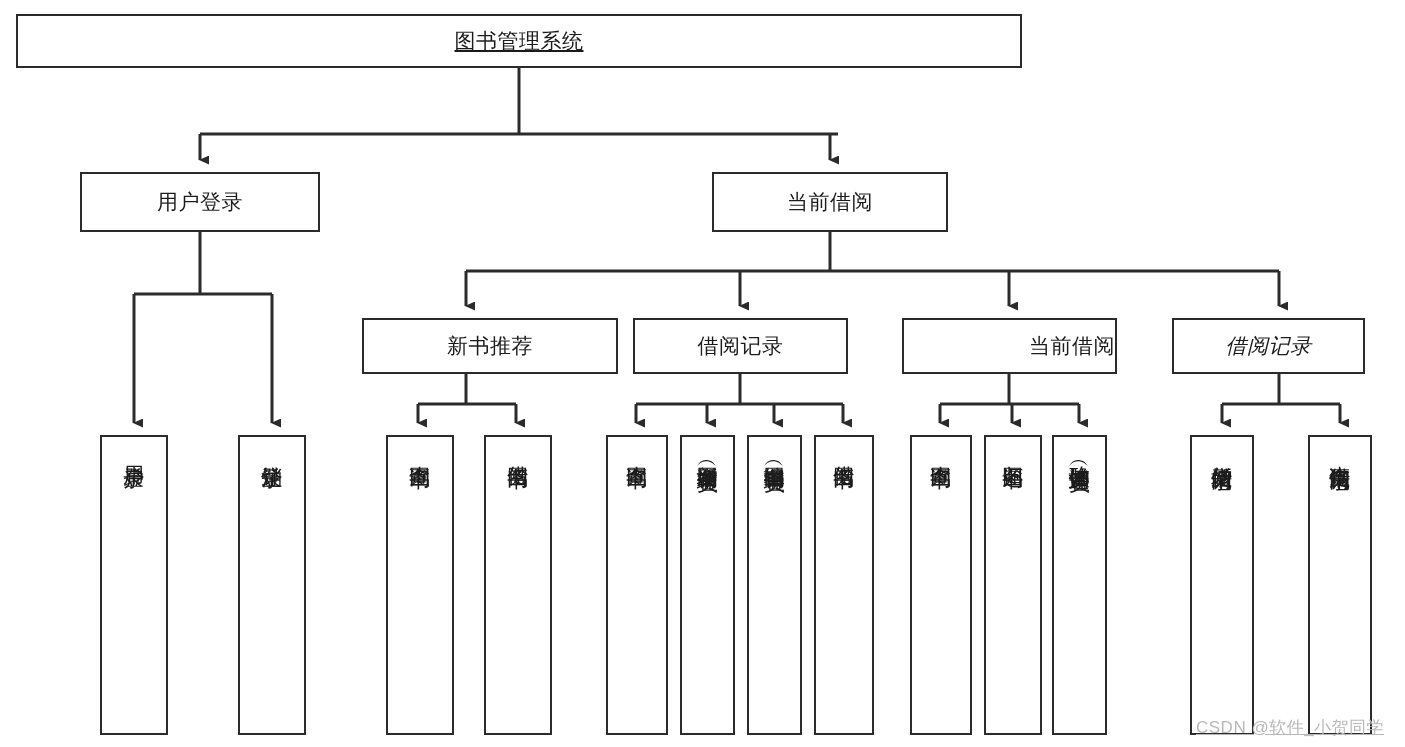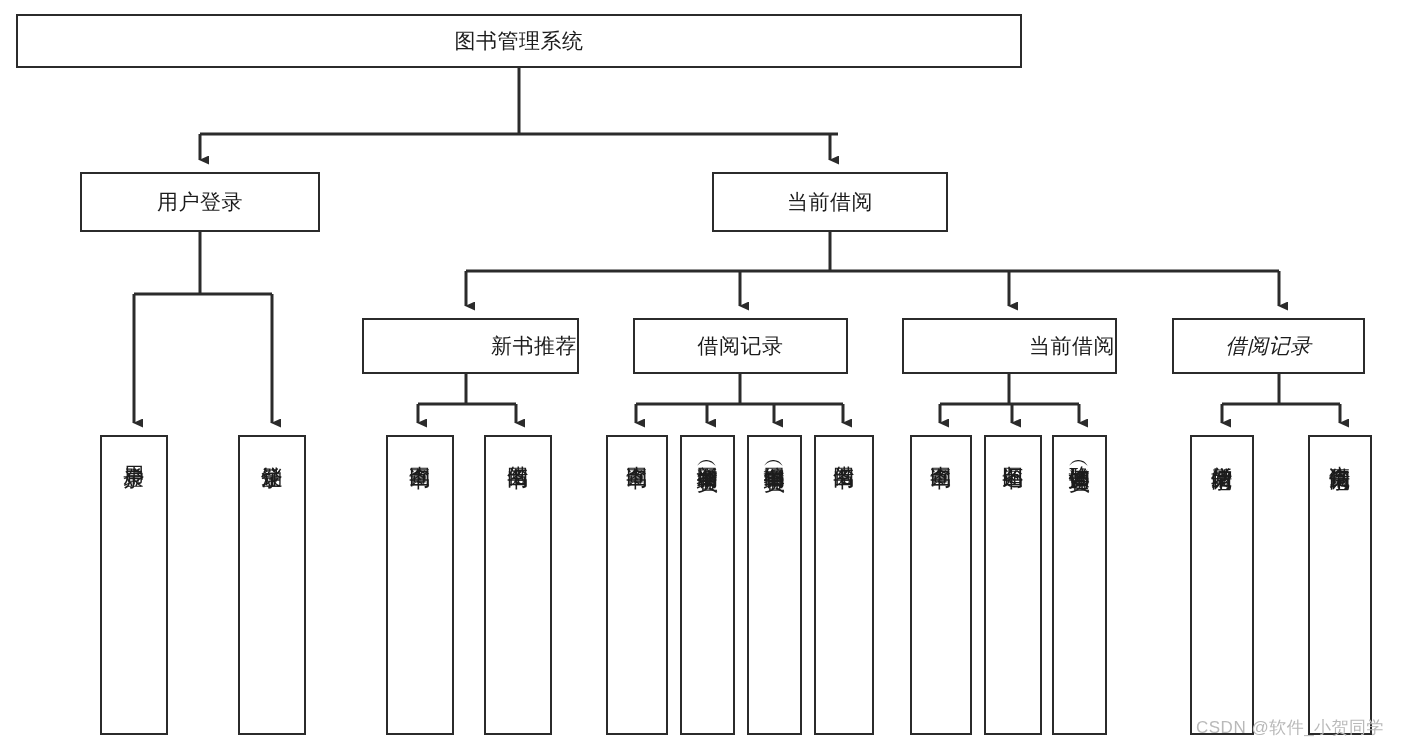--- a/index.html
+++ b/index.html
@@ -115,32 +115,32 @@
       <path d="M1012,404 L1012,423" marker-end="url(#arrow)"></path>
       <path d="M1079,404 L1079,423" marker-end="url(#arrow)"></path>
 
       <path d="M1279,374 L1279,404"></path>
       <path d="M1222,404 L1340,404"></path>
       <path d="M1222,404 L1222,423" marker-end="url(#arrow)"></path>
       <path d="M1340,404 L1340,423" marker-end="url(#arrow)"></path>
     </g>
   </svg>
 
-  <div class="node" style="left:16px;top:14px;width:1006px;height:54px;">
+  <div class="node" style="left:16px;top:14px;width:1006px;height:54px;text-decoration:underline;">
     <span class="node-label">图书管理系统</span>
   </div>
 
   <div class="node" style="left:80px;top:172px;width:240px;height:60px;">
     <span class="node-label">用户登录</span>
   </div>
   <div class="node" style="left:712px;top:172px;width:236px;height:60px;">
     <span class="node-label">当前借阅</span>
   </div>
 
-  <div class="node" style="left:362px;top:318px;width:217px;height:56px;justify-content:flex-end;">
+  <div class="node" style="left:362px;top:318px;width:256px;height:56px;">
     <span class="node-label">新书推荐</span>
   </div>
   <div class="node" style="left:633px;top:318px;width:215px;height:56px;">
     <span class="node-label">借阅记录</span>
   </div>
   <div class="node" style="left:902px;top:318px;width:215px;height:56px;justify-content:flex-end;">
     <span class="node-label">当前借阅</span>
   </div>
   <div class="node" style="left:1172px;top:318px;width:193px;height:56px;font-style:italic;">
     <span class="node-label">借阅记录</span>
@@ -179,15 +179,15 @@
   <div class="node leaf" style="left:1052px;top:435px;width:55px;height:300px;">
     <span class="node-label">确认归还（管理员）</span>
   </div>
   <div class="node leaf" style="left:1190px;top:435px;width:64px;height:300px;">
     <span class="node-label">新增借阅记录</span>
   </div>
   <div class="node leaf" style="left:1308px;top:435px;width:64px;height:300px;">
     <span class="node-label">查询借阅记录</span>
   </div>
 
-  <div class="watermark" style="left:1196px;top:716px;">CSDN @软件_小贺同学</div>
+  <div class="watermark" style="left:1196px;top:716px;text-decoration:underline;">CSDN @软件_小贺同学</div>
 
 </div>
 
 </body></html>

